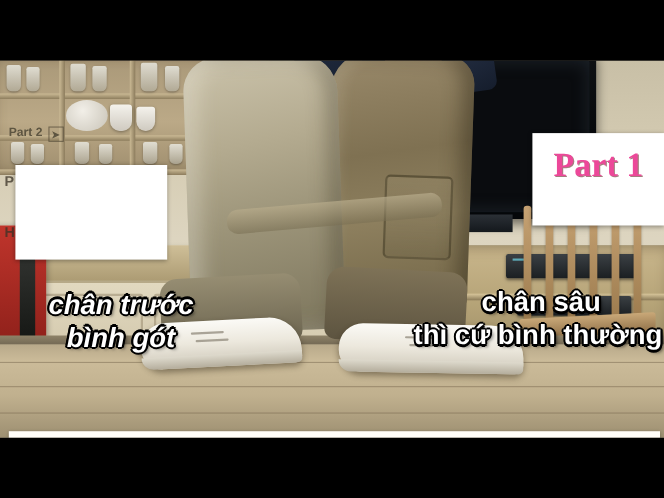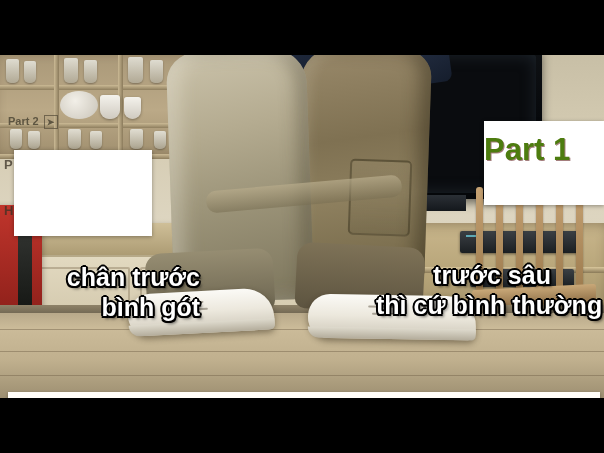--- a/index.html
+++ b/index.html
@@ -262,25 +262,25 @@
     line-height:36px;
     letter-spacing:-.5px;
     white-space:nowrap;
   }
   #title-line1{ top:6px; }
   #title-line2{ top:42px; }
 
   #part1-box{ left:484px;top:66px;width:120px;height:84px; }
   #part1-text{
     position:absolute;left:0;top:11px;width:100%;
-    text-align:left;
-    font-family:Liberation Sans, sans-serif;
+    text-align:center;
+    font-family:Liberation Serif, serif;
     font-weight:bold;
     font-size:31px;
-    color:#4d7c0f;
+    color:#ec4899;
     text-shadow:1px 1px 0 rgba(90,20,20,.55);
     white-space:nowrap;
   }
 
   
   #part2-chip{
     position:absolute;left:8px;top:60px;
     display:flex;align-items:flex-start;gap:5px;
     color:#4a4433;
     font-family:"Liberation Sans",sans-serif;
@@ -308,21 +308,21 @@
     font-family:"Liberation Sans",sans-serif;
     font-weight:bold;
     font-size:25px;
     line-height:30px;
     white-space:nowrap;
     text-shadow:
        2px 0 0 #000, -2px 0 0 #000, 0 2px 0 #000, 0 -2px 0 #000,
        1.5px 1.5px 0 #000, -1.5px 1.5px 0 #000, 1.5px -1.5px 0 #000, -1.5px -1.5px 0 #000,
        2.5px 2.5px 3px rgba(0,0,0,.55);
   }
-  #caption-left{ left:20px;top:207px;width:180px;text-align:right; }
+  #caption-left{ left:20px;top:207px;width:180px;text-align:center;font-style:italic; }
   #caption-right{ right:2px;top:205px;text-align:center;width:220px; }
   #caption-right .l2{ margin-left:-6px; }
 
   
   #banner{
     position:absolute;left:8px;top:337px;width:592px;height:38px;
     background:#fffdf8;
     box-shadow:0 1px 3px rgba(0,0,0,.3);
     display:flex;align-items:center;justify-content:center;
   }
@@ -462,21 +462,21 @@
     <div id="part1-box" class="overlay-box">
       <div id="part1-text">Part 1</div>
     </div>
 
     <div id="caption-left" class="caption">
       <div>chân trước</div>
       <div>bình gót</div>
     </div>
 
     <div id="caption-right" class="caption">
-      <div>trước sâu</div>
+      <div>chân sâu</div>
       <div class="l2">thì cứ bình thường</div>
     </div>
 
     <div id="banner">
       <span id="banner-text">Advanced/Basic Moves Beginners</span>
     </div>
 
   </div>
 
   <div class="letterbox" id="lb-top"></div>

